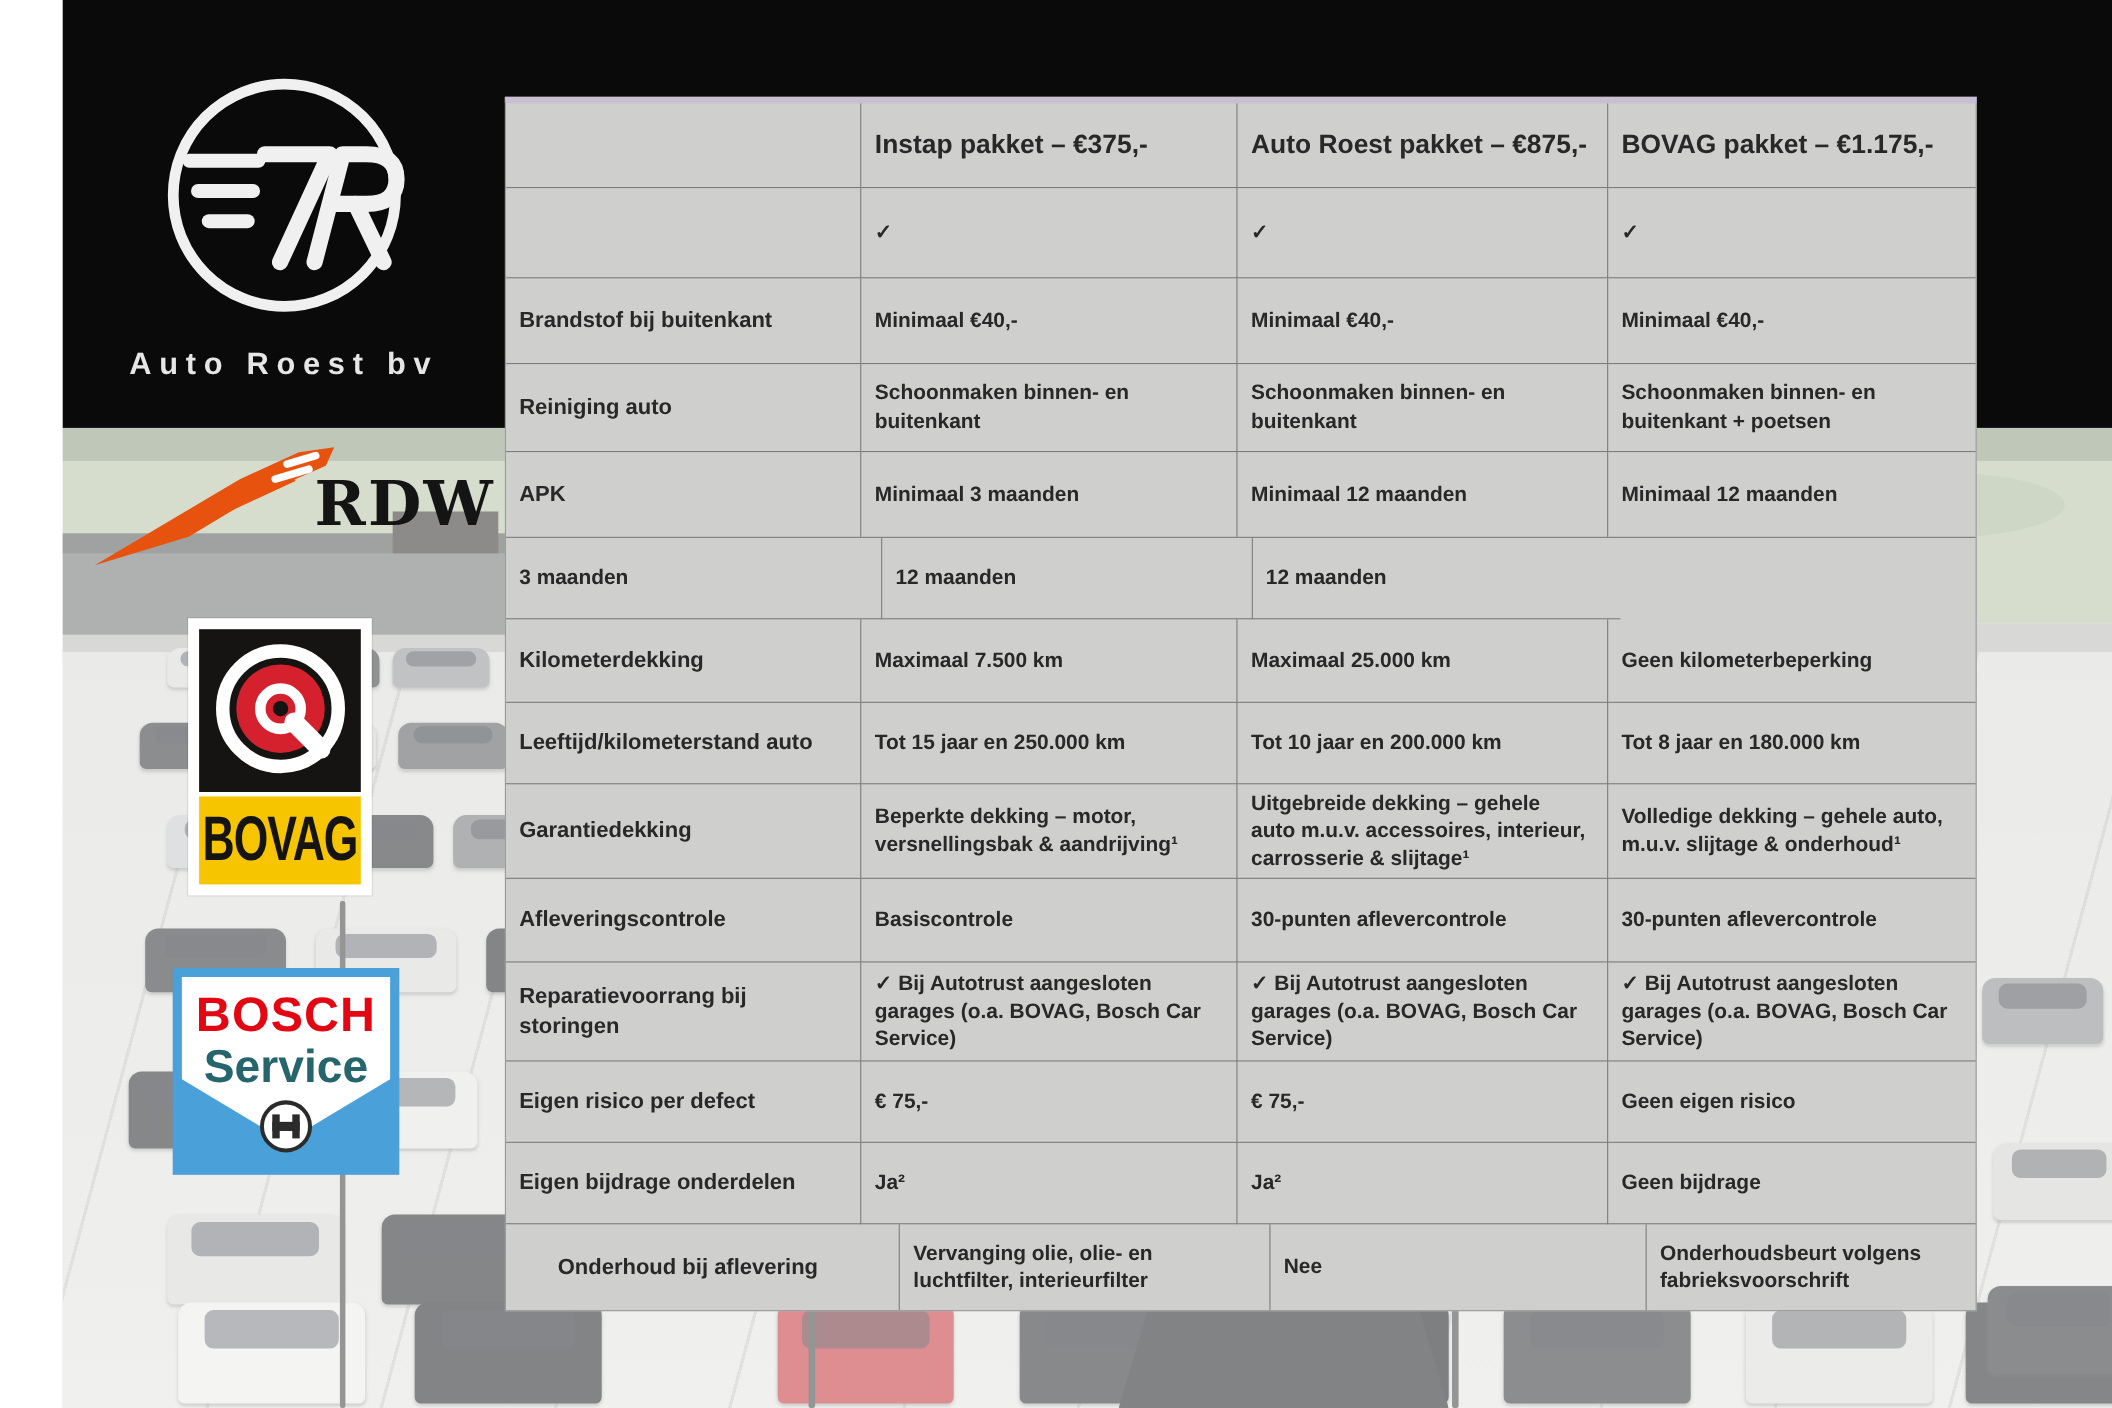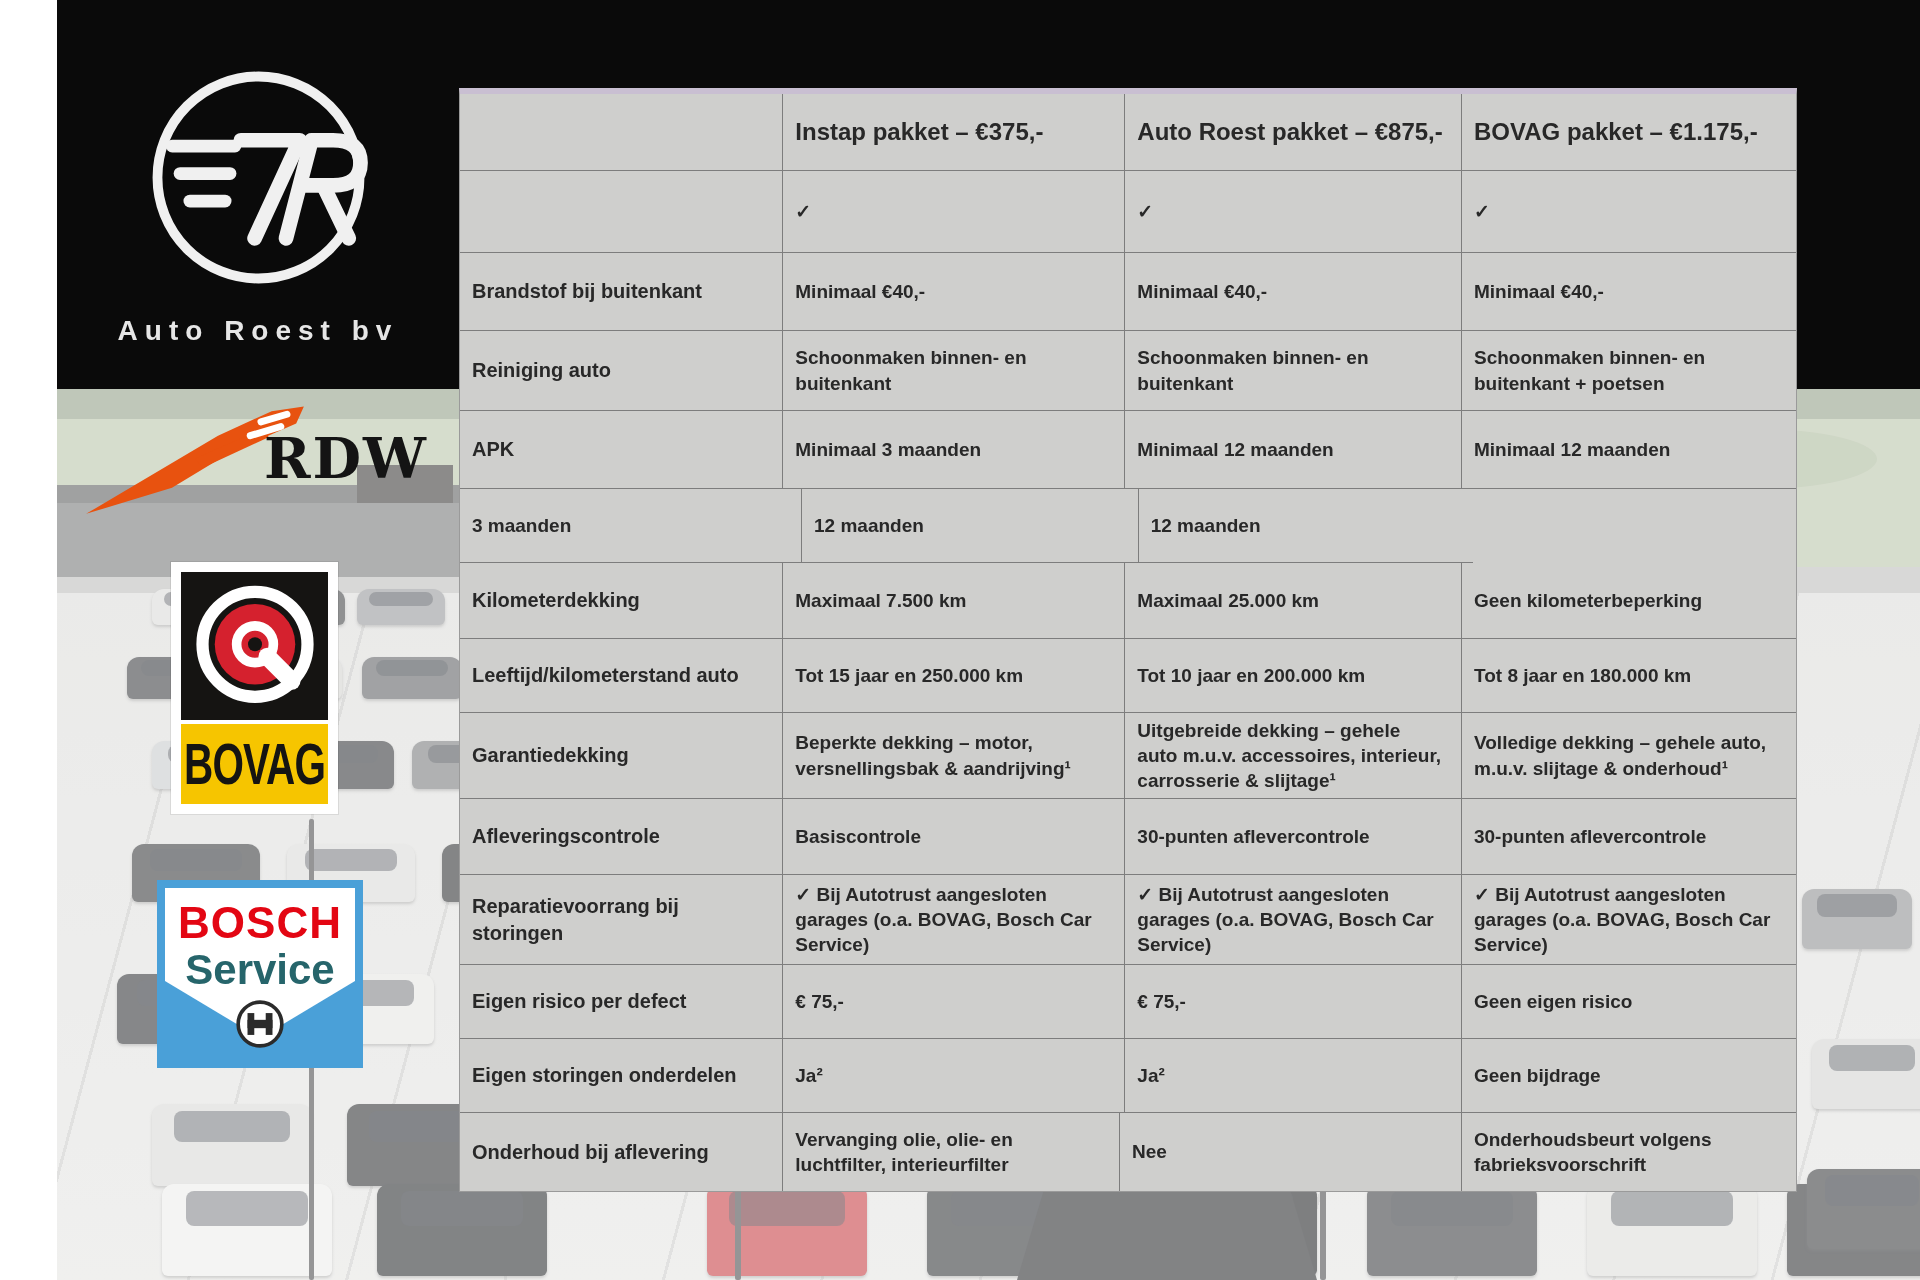--- a/index.html
+++ b/index.html
@@ -34,21 +34,21 @@
              linear-gradient(#d9d9d7,#e3e3e1);}
   .car{position:absolute;border-radius:12px 12px 6px 6px;box-shadow:0 2px 3px rgba(60,60,60,.35);}
   .car .glass{position:absolute;left:14%;right:14%;top:8%;height:38%;background:rgba(33,38,48,.55);border-radius:8px;}
   .post{position:absolute;background:#3f3f41;border-radius:2px;}
   .tent{position:absolute;background:#1c1e20;clip-path:polygon(0 100%,15% 0,85% 0,100% 100%);}
   .wash{position:absolute;inset:0;background:rgba(255,255,255,.45);z-index:5;}
 
   
   .logo{position:absolute;z-index:10;}
   .rdw{left:80px;top:405px;width:330px;height:115px;}
-  .rdw-text{position:absolute;left:184px;top:20px;font-family:"DejaVu Serif", serif;font-weight:bold;
+  .rdw-text{position:absolute;left:206px;top:20px;font-family:"DejaVu Serif", serif;font-weight:bold;
             font-size:56px;color:#141414;letter-spacing:2px;}
   .bovag{left:171px;top:562px;width:167px;height:252px;background:#ffffff;padding:0;box-shadow:0 0 0 1px rgba(0,0,0,.08);}
   .bovag-top{position:absolute;left:10px;top:10px;width:147px;height:148px;background:#151412;display:flex;align-items:center;justify-content:center;}
   .bovag-bottom{position:absolute;left:10px;bottom:10px;width:147px;height:80px;background:#f6c500;display:flex;align-items:center;justify-content:center;}
   .bovag-word{font-size:44px;font-weight:bold;color:#151412;letter-spacing:-1px;transform:scale(.92,1.3);transform-origin:center;}
   .bosch{left:157px;top:880px;width:206px;height:188px;background:#4aa0d8;}
   .bosch-banner{position:absolute;left:8px;top:8px;width:190px;height:150px;background:#ffffff;
                 clip-path:polygon(0 0,100% 0,100% 62%,50% 100%,0 62%);}
   .bosch-word{position:absolute;left:0;top:10px;width:100%;text-align:center;font-size:44px;font-weight:bold;color:#e30613;letter-spacing:1px;}
   .service-word{position:absolute;left:0;top:58px;width:100%;text-align:center;font-size:42px;font-weight:bold;color:#26656b;}
@@ -331,24 +331,24 @@
       <div class="cell c2">✓ Bij Autotrust aangesloten garages (o.a. BOVAG, Bosch Car Service)</div>
       <div class="cell c3">✓ Bij Autotrust aangesloten garages (o.a. BOVAG, Bosch Car Service)</div>
     </div>
     <div class="trow" style="height: 74px;">
       <div class="cell c0 label">Eigen risico per defect</div>
       <div class="cell c1">€ 75,-</div>
       <div class="cell c2">€ 75,-</div>
       <div class="cell c3">Geen eigen risico</div>
     </div>
     <div class="trow" style="height: 74px;">
-      <div class="cell c0 label">Eigen storingen onderdelen</div>
+      <div class="cell c0 label">Eigen bijdrage onderdelen</div>
       <div class="cell c1">Ja²</div>
       <div class="cell c2">Ja²</div>
       <div class="cell c3">Geen bijdrage</div>
     </div>
-    <div class="trow" style="height: 78px;">
+    <div class="trow" style="height: 78px; padding-left: 35px;">
       <div class="cell c0 label">Onderhoud bij aflevering</div>
       <div class="cell c2">Vervanging olie, olie- en luchtfilter, interieurfilter</div>
       <div class="cell c1">Nee</div>
       <div class="cell c3">Onderhoudsbeurt volgens fabrieksvoorschrift</div>
     </div>
   </div>
 
 </body></html>

